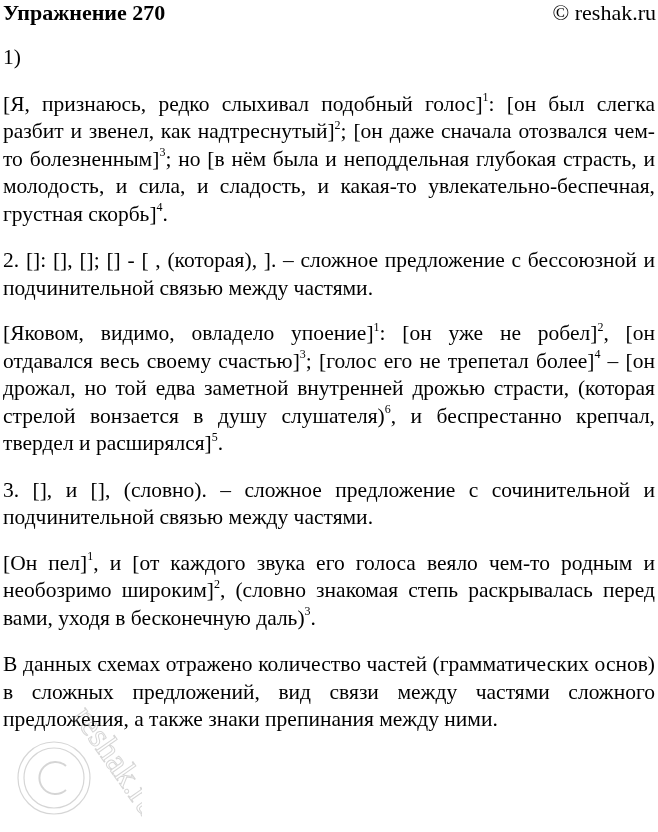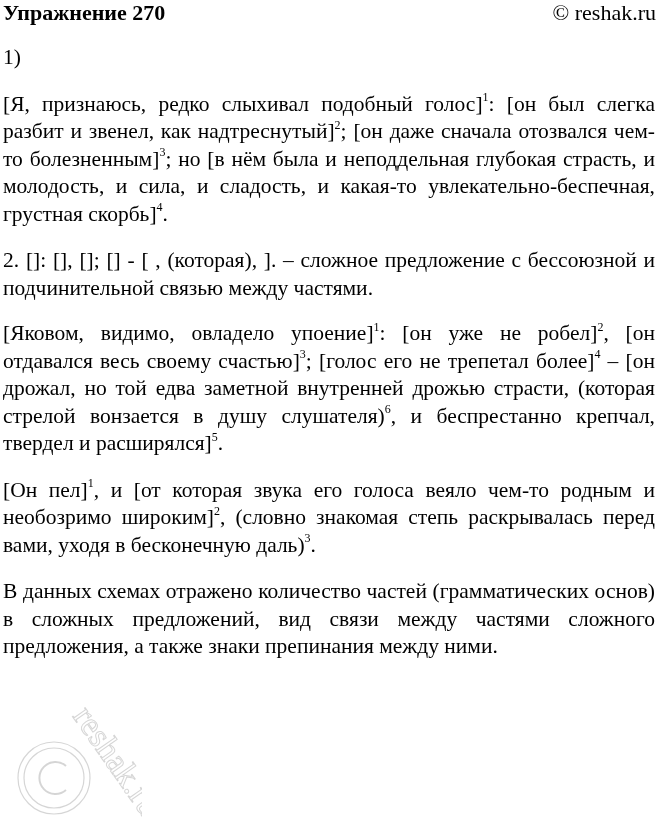--- a/index.html
+++ b/index.html
@@ -78,21 +78,22 @@
 </div>
 
 <div class="content">
   <p>1)</p>
 
   <p><span>[Я, признаюсь, редко слыхивал подобный голос]</span><sup>1</sup><span>: [он был слегка разбит и звенел, как надтреснутый]</span><sup>2</sup><span>; [он даже сначала отозвался чем-то болезненным]</span><sup>3</sup><span>; но [в нём была и неподдельная глубокая страсть, и молодость, и сила, и сладость, и какая-то увлекательно-беспечная, грустная скорбь]</span><sup>4</sup><span>.</span></p>
 
   <p class="part">2. []: [], []; [] - [ , (которая), ]. – сложное предложение с бессоюзной и подчинительной связью между частями.</p>
   <p><span>[Яковом, видимо, овладело упоение]</span><sup>1</sup><span>: [он уже не робел]</span><sup>2</sup><span>, [он отдавался весь своему счастью]</span><sup>3</sup><span>; [голос его не трепетал более]</span><sup>4</sup><span> – [он дрожал, но той едва заметной внутренней дрожью страсти, (которая стрелой вонзается в душу слушателя)</span><sup>6</sup><span>, и беспрестанно крепчал, твердел и расширялся]</span><sup>5</sup><span>.</span></p>
 
-  <p><span>[Он пел]</span><sup>1</sup><span>, и [от которая звука его голоса веяло чем-то родным и необозримо широким]</span><sup>2</sup><span>, (словно знакомая степь раскрывалась перед вами, уходя в бесконечную даль)</span><sup>3</sup><span>.</span></p>
+  <p class="part">3. [], и [], (словно). – сложное предложение с сочинительной и подчинительной связью между частями.</p>
+  <p><span>[Он пел]</span><sup>1</sup><span>, и [от каждого звука его голоса веяло чем-то родным и необозримо широким]</span><sup>2</sup><span>, (словно знакомая степь раскрывалась перед вами, уходя в бесконечную даль)</span><sup>3</sup><span>.</span></p>
 
   <p>В данных схемах отражено количество частей (грамматических основ) в сложных предложений, вид связи между частями сложного предложения, а также знаки препинания между ними.</p>
 </div>
 
 <svg class="watermark" viewBox="0 0 140 140" xmlns="http://www.w3.org/2000/svg">
   <g fill="none" stroke="#8a8a8a" stroke-width="1.2">
     <circle cx="52" cy="92" r="36"></circle>
     <circle cx="52" cy="92" r="30"></circle>
     <path d="M64 80 A16 16 0 1 0 64 104" stroke-width="2"></path>
   </g>

